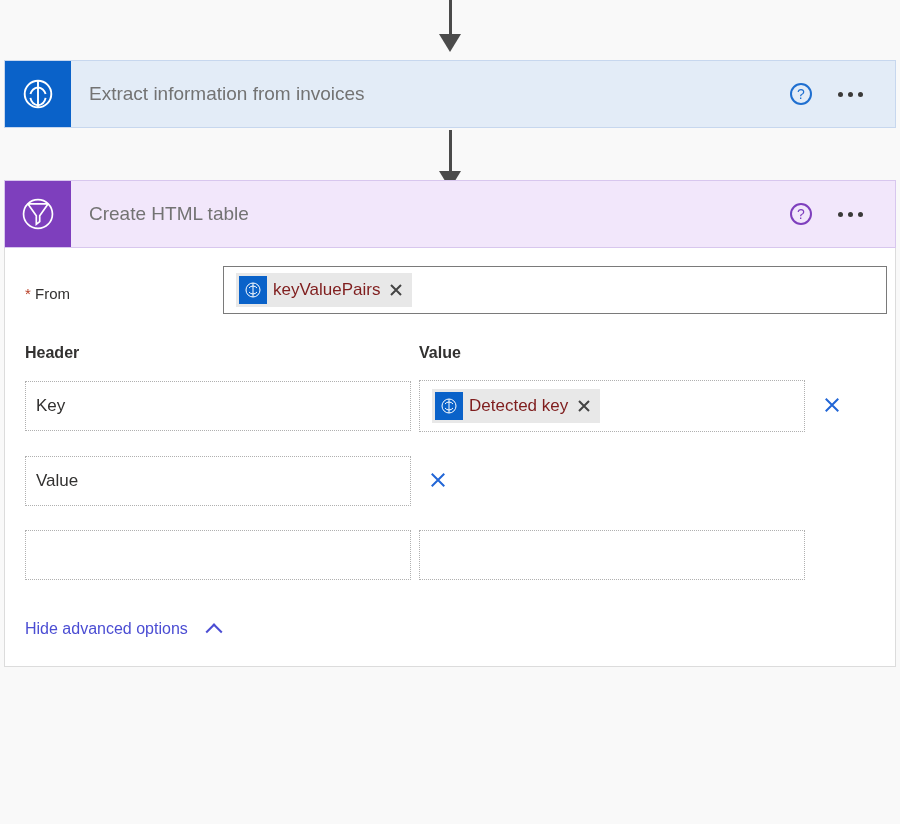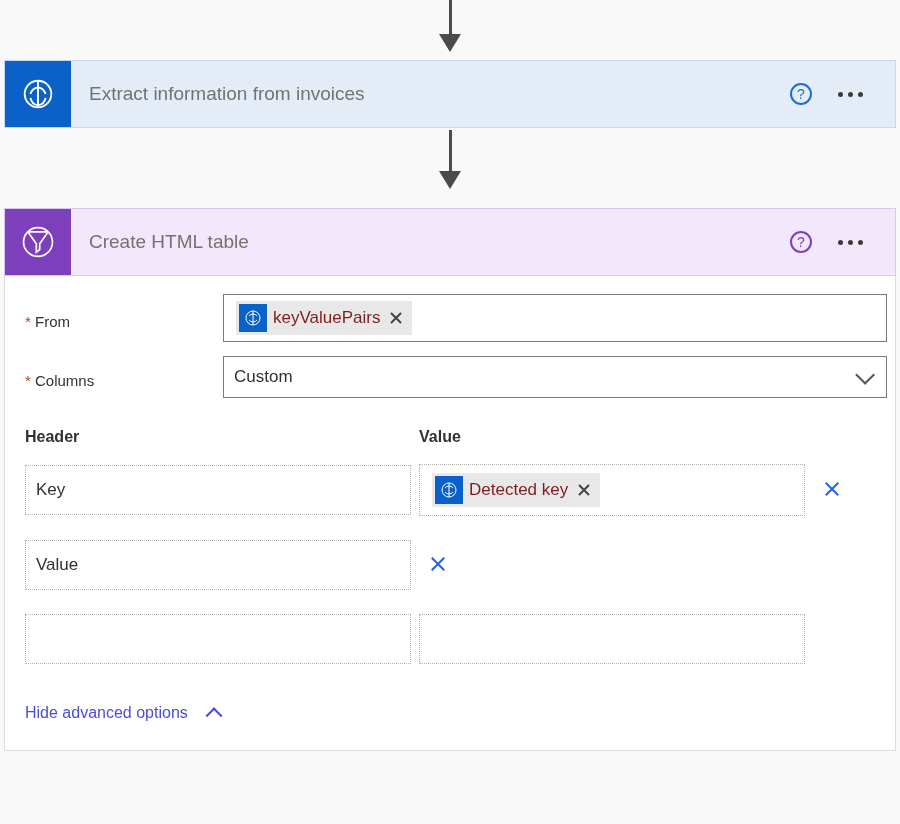--- a/index.html
+++ b/index.html
@@ -225,21 +225,21 @@
           </div>
       </div>
     </div>
   </div>
 
   <div class="arrow-seg" style="top:130px;">
     <div class="arrow-line" style="height:42px;"></div>
     <div class="arrow-head"></div>
   </div>
 
-  <div style="position:absolute; left:4px; right:4px; top:208px;">
+  <div style="position:absolute; left:4px; right:4px; top:180px;">
     <div class="card-header purple-hdr">
       <div class="icon-tile purple-tile">
         <svg width="34" height="34" viewBox="0 0 40 40" class="filter-svg">
           <path d="M8 8 h24 M8 8 l10 14 v10 l4 -3 v-7 l10 -14"></path>
           <circle cx="20" cy="20" r="17"></circle>
         </svg>
       </div>
       <div class="card-title">Create HTML table</div>
       <div class="hdr-actions">
         <div class="help-circle purple-help">?</div>
@@ -268,29 +268,20 @@
               <span class="token-x">
                 <svg width="16" height="16" viewBox="0 0 16 16" stroke-width="2">
                     <path d="M3 3 L13 13 M13 3 L3 13"></path>
                   </svg>
               </span>
             </span>
           </div>
         </div>
       </div>
 
-      <div class="row">
-        <div class="label-col req">Columns</div>
-        <div class="field-col">
-          <div class="field-box select-box">
-            <span class="val">Custom</span>
-            <span class="chev"></span>
-          </div>
-        </div>
-      </div>
 
       <div class="col-headers">
         <div class="col-h-left">Header</div>
         <div class="col-h-right">Value</div>
       </div>
 
       <div id="map-rows">
           <div class="map-row">
     <div class="map-cell left">Key</div>
     <div class="map-cell right">

